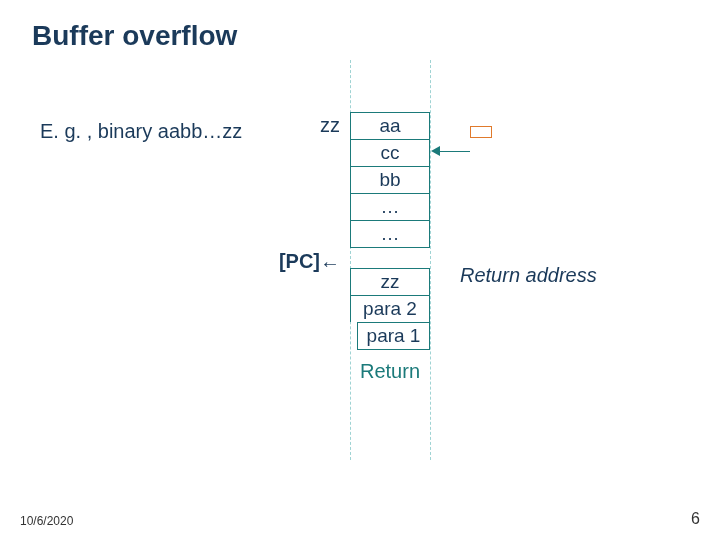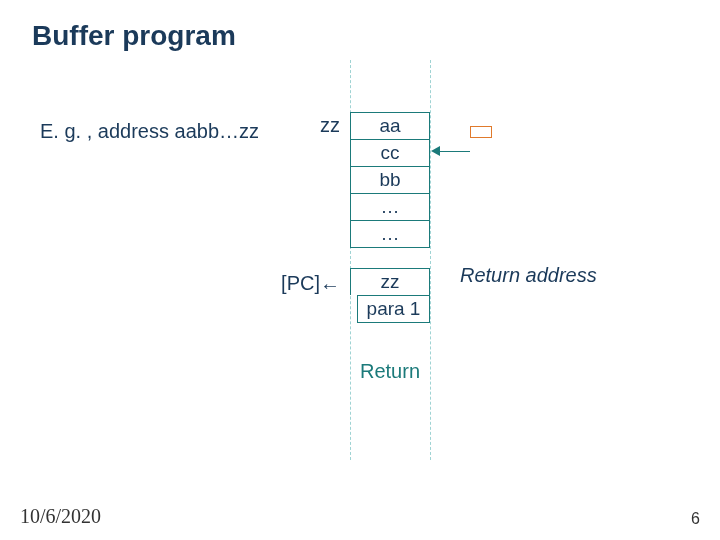--- a/index.html
+++ b/index.html
@@ -106,55 +106,55 @@
     border-right: 9px solid #1b7a7a;
   }
   .arrow-left-glyph {
     font-family: Arial, sans-serif;
   }
 
   .footer-date {
     position: absolute;
     left: 20px;
     bottom: 12px;
-    font-size: 20px;
+    font-size: 12px;
     color: #333333;
-    font-family: Liberation Serif, serif;
   }
   .footer-page {
     position: absolute;
     right: 20px;
     bottom: 12px;
     font-size: 16px;
     color: #333333;
   }
 </style>
 </head>
 <body>
 
-<div class="title">Buffer program</div>
-<div class="subtitle">E. g. , address aabb…zz</div>
+<div class="title">Buffer overflow</div>
+<div class="subtitle">E. g. , binary aabb…zz</div>
 
 <div class="vline left"></div>
 <div class="vline right"></div>
 
 <div class="stack">
   <div class="cell">aa</div>
   <div class="cell">cc</div>
   <div class="cell">bb</div>
   <div class="cell">…</div>
   <div class="cell" style="border-bottom:1px solid #1b7a7a">…</div>
   <div class="spacer"></div>
   <div class="cell">zz</div>
+  <div class="cell">para 2</div>
   <div class="cell" style="border-bottom:1px solid #1b7a7a">para 1</div>
 </div>
 
 <div class="left-ann" style="left:260px; top:114px; width:80px;">zz</div>
 
-<div class="left-ann" style="left:230px; top:272px; width:110px;">
+<div class="left-ann" style="left:230px; top:250px; width:110px;font-weight:bold;">
   <span>[PC]</span><span class="arrow-left-glyph">←</span>
 </div>
 
 <div class="stack-label" style="top:360px;">Return</div>
 
 <div class="right-ann" style="left:470px; top:120px;">
   <div class="mal-box">
   </div>
 </div>
 

